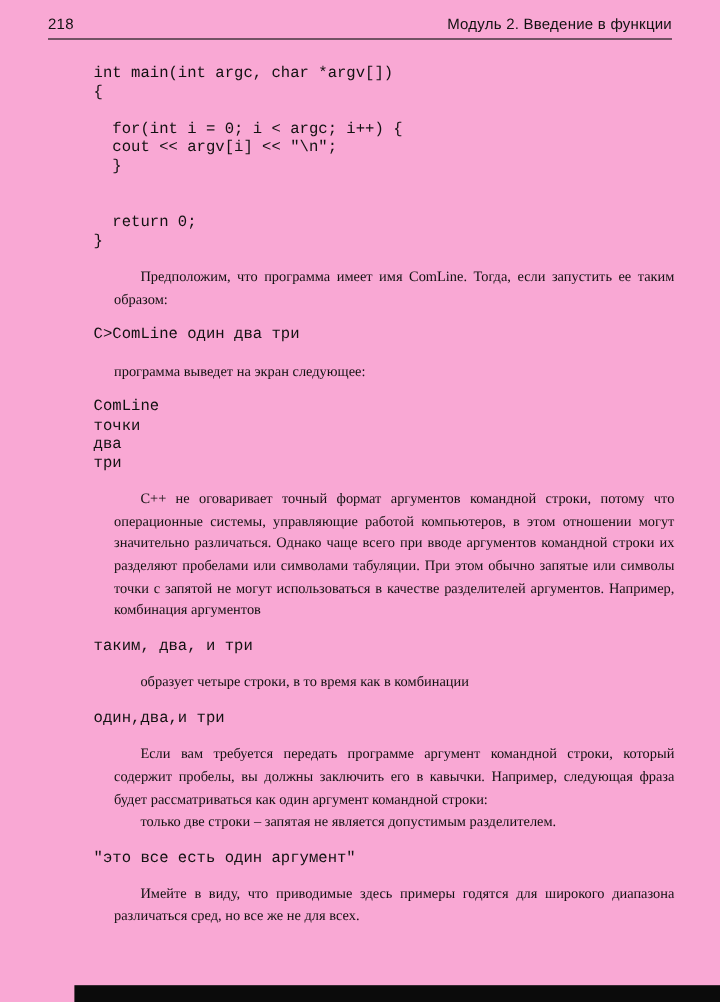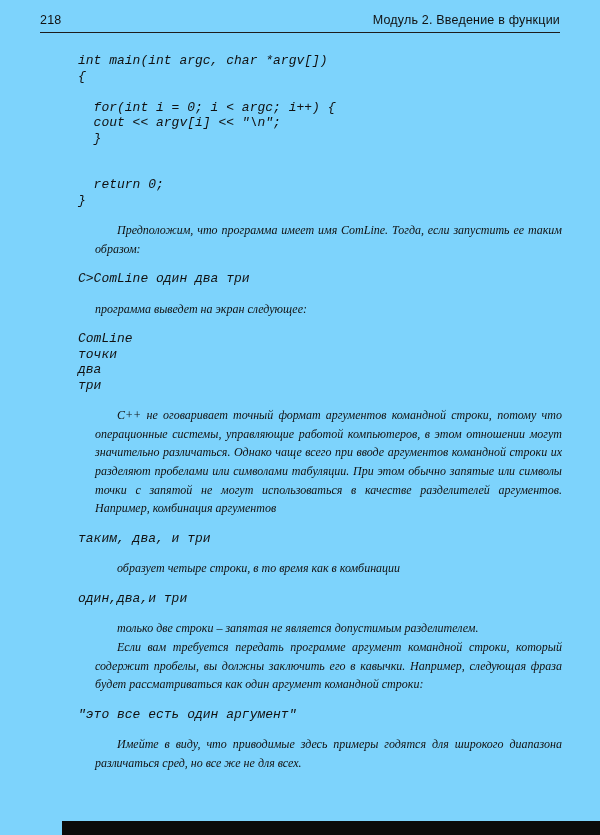--- a/index.html
+++ b/index.html
@@ -1,39 +1,38 @@
 <!DOCTYPE html>
 <html><head>
 <meta charset="utf-8">
 <style>
   * { margin: 0; padding: 0; box-sizing: border-box; }
   html, body { background: #ffffff; }
   .page {
     width: 600px;
     height: 835px;
-    background: #7dd3fc;
+    background: #f9a8d4;
     position: relative;
     overflow: hidden;
     font-family: "Liberation Serif", serif;
     color: #111;
   }
   .header {
     display: flex;
     justify-content: space-between;
     align-items: baseline;
     margin: 13px 40px 0 40px;
     padding-bottom: 5px;
     border-bottom: 1.5px solid #1c1c1c;
     font-family: "Liberation Sans", sans-serif;
     font-size: 12.5px;
     letter-spacing: 0.2px;
   }
   .content {
     margin: 0 38px 0 78px;
-    font-style: italic;
   }
   .block-code {
     font-family: "Liberation Mono", "DejaVu Sans Mono", monospace;
     font-size: 13px;
     line-height: 15.5px;
     white-space: pre;
     margin: 13px 0;
   }
   .block-code.first {
     margin-top: 20px;
@@ -81,21 +80,21 @@
     <div class="block-code">C&gt;ComLine один два три</div>
     <div class="block-para">программа выведет на экран следующее:</div>
     <div class="block-code">ComLine
 точки
 два
 три</div>
     <div class="block-para indent">С++ не оговаривает точный формат аргументов командной строки, потому что операционные системы, управляющие работой компьютеров, в этом отношении могут значительно различаться. Однако чаще всего при вводе аргументов командной строки их разделяют пробелами или символами табуляции. При этом обычно запятые или символы точки с запятой не могут использоваться в качестве разделителей аргументов. Например, комбинация аргументов</div>
     <div class="block-code">таким, два, и три</div>
     <div class="block-para indent">образует четыре строки, в то время как в комбинации</div>
     <div class="block-code">один,два,и три</div>
+    <div class="block-para indent">Если вам требуется передать программе аргумент командной строки, который содержит пробелы, вы должны заключить его в кавычки. Например, следующая фраза будет рассматриваться как один аргумент командной строки:</div>
     <div class="block-para indent">только две строки – запятая не является допустимым разделителем.</div>
-    <div class="block-para indent">Если вам требуется передать программе аргумент командной строки, который содержит пробелы, вы должны заключить его в кавычки. Например, следующая фраза будет рассматриваться как один аргумент командной строки:</div>
     <div class="block-code">"это все есть один аргумент"</div>
     <div class="block-para indent">Имейте в виду, что приводимые здесь примеры годятся для широкого диапазона различаться сред, но все же не для всех.</div>
   </div>
 
   <div class="bottom-bar"></div>
 
 </div>
 
 </body></html>

